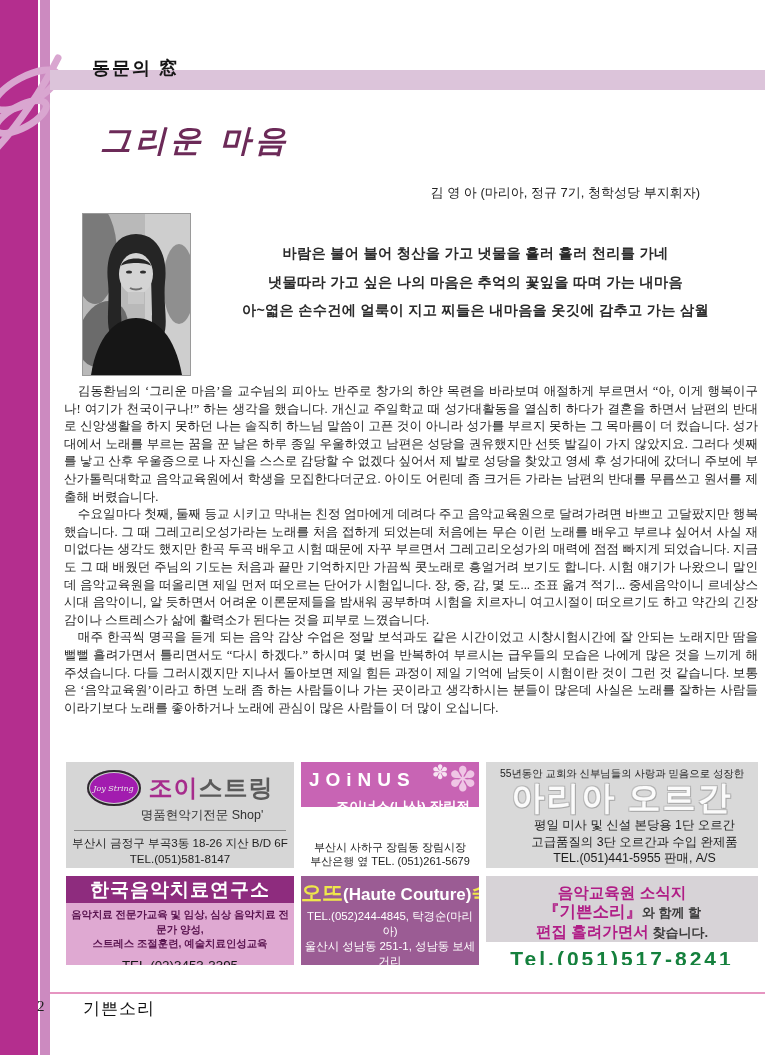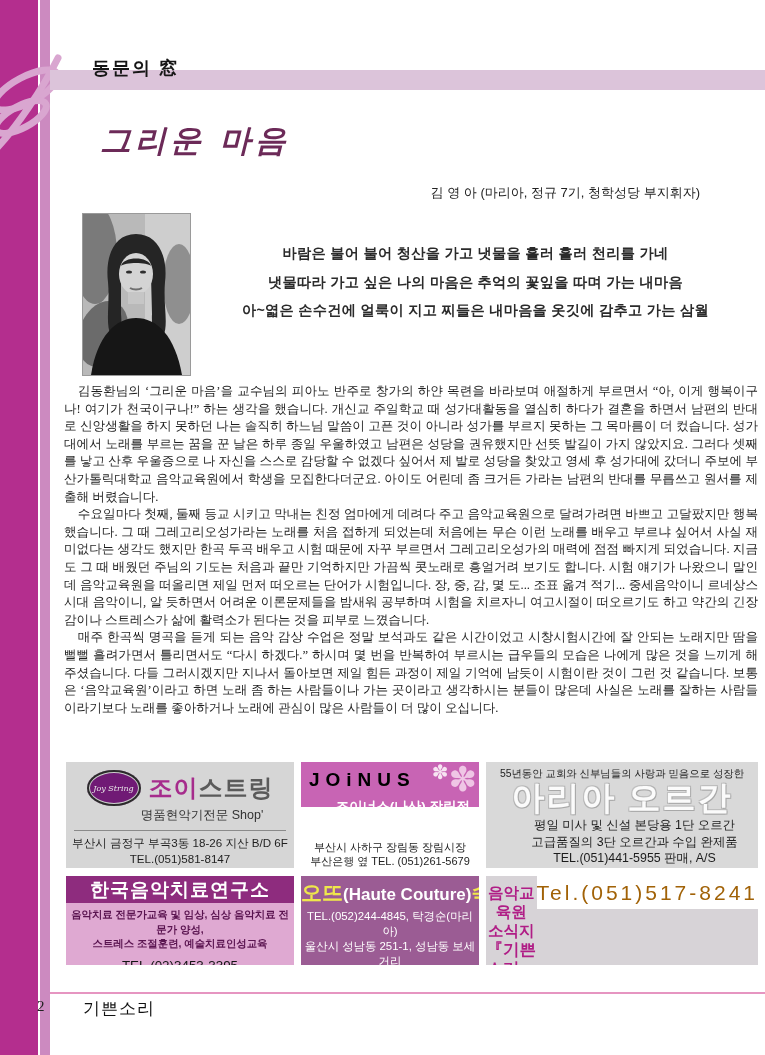--- a/index.html
+++ b/index.html
@@ -35,34 +35,34 @@
 
   
   .ads{position:absolute;left:66px;top:762px;width:692px;display:grid;
         grid-template-columns:228px 178px 272px;grid-template-rows:106px 89px;
         column-gap:7px;row-gap:8px;}
   .ad{overflow:hidden;position:relative;}
 
   
   .ad-joystring{background:#d6d6d6;color:#222;}
   .js-top{display:flex;align-items:center;justify-content:center;gap:8px;padding-top:8px;}
-  .js-logo{width:54px;height:36px;background:#701a75;border-radius:50%;display:flex;
+  .js-logo{width:54px;height:36px;background:#a21caf;border-radius:50%;display:flex;
         align-items:center;justify-content:center;box-shadow:inset 0 0 0 2px #2b2b2b, inset 0 0 0 3px #cccccc;}
   .js-logo span{color:#e8e8e8;font-family:"DejaVu Serif",serif;font-style:italic;font-size:8px;white-space:nowrap;}
   .js-name{font-size:24px;font-weight:bold;letter-spacing:1px;}
   .js-name .em{color:#a62c8c;}
   .js-name .rest{color:#5a5a5a;}
   .js-sub{text-align:center;font-size:12.5px;color:#333;margin-top:1px;padding-left:44px;}
   .js-div{border-top:1.5px solid #8a8a8a;margin:6px 8px 4px 8px;}
   .js-addr{text-align:center;font-size:11.6px;color:#1f1f1f;line-height:15.5px;}
 
   
   .ad-joinus{background:#ffffff;display:flex;flex-direction:column;}
   .jn-pink{background:#c864b4;height:76px;position:relative;}
-  .jn-brand{position:absolute;left:8px;top:7px;font-size:19px;font-weight:bold;color:#000000;letter-spacing:6px;}
+  .jn-brand{position:absolute;left:8px;top:7px;font-size:19px;font-weight:bold;color:#ffffff;letter-spacing:6px;}
   .jn-flowers{position:absolute;right:2px;top:0px;line-height:1;}
   .jn-flowers .f1{font-size:20px;color:#f7e4f2;vertical-align:top;}
   .jn-flowers .f2{font-size:34px;color:#efc6e5;}
   .jn-store{position:absolute;right:9px;top:36px;color:#ffffff;font-weight:bold;font-size:13.5px;}
   .jn-person{position:absolute;right:9px;top:54px;color:#ffffff;font-weight:bold;font-size:14.5px;letter-spacing:3px;}
   .jn-person .note{font-size:10.5px;letter-spacing:0;font-weight:normal;}
   .jn-white{background:#ffffff;flex:1;text-align:center;font-size:11px;color:#222;
         line-height:14px;padding-top:1px;margin-top:32px;}
 
   
@@ -80,27 +80,27 @@
   .th-tel{text-align:center;font-size:13.4px;color:#141414;margin-top:6px;}
 
   
   .ad-haute{background:#9b5c94;text-align:center;color:#ffffff;}
   .hc-head{padding-top:5px;line-height:24px;white-space:nowrap;}
   .hc-head .em{color:#efe84b;font-size:21px;font-weight:bold;}
   .hc-head .mid{color:#ffffff;font-size:17px;font-weight:bold;}
   .hc-lines{font-size:11.4px;line-height:15px;margin-top:2px;}
 
   
-  .ad-news{background:#d7d3d7;display:flex;flex-direction:row;text-align:center;}
+  .ad-news{background:#d7d3d7;display:flex;flex-direction:column;text-align:center;}
   .nw-body{flex:1;padding-top:7px;line-height:19px;}
   .nw-mag{color:#b01d86;font-weight:bold;font-size:15.5px;}
   .nw-dark{color:#3a3a3a;font-weight:bold;font-size:13px;}
   .nw-title{font-size:16.5px;}
-  .nw-tel{background:#ffffff;height:33px;line-height:33px;font-size:21px;font-weight:normal;
-        color:#a16207;letter-spacing:3px;}
+  .nw-tel{background:#ffffff;height:33px;line-height:33px;font-size:21px;font-weight:bold;
+        color:#15803d;letter-spacing:3px;}
 
   
   .footer-line{position:absolute;left:50px;top:992px;width:715px;height:2px;background:#e695c1;}
   .page-num{position:absolute;left:37px;top:998px;font-family:"Liberation Serif",serif;
         font-size:15px;color:#222;}
   .footer-title{position:absolute;left:83px;top:997px;font-family:"Liberation Serif",serif;
         font-size:17px;color:#111;letter-spacing:1px;}
 </style>
 </head>
 <body>

